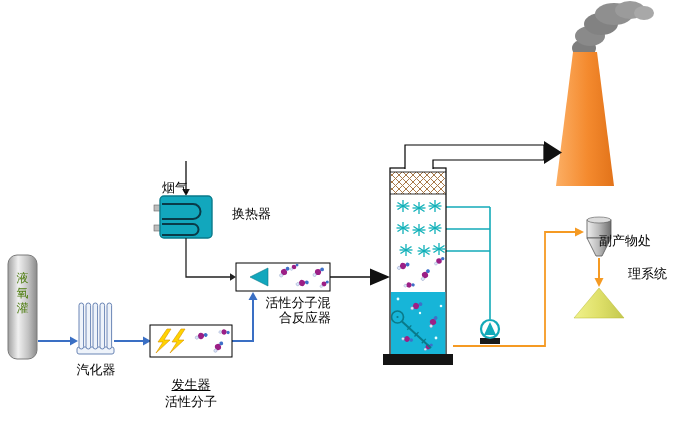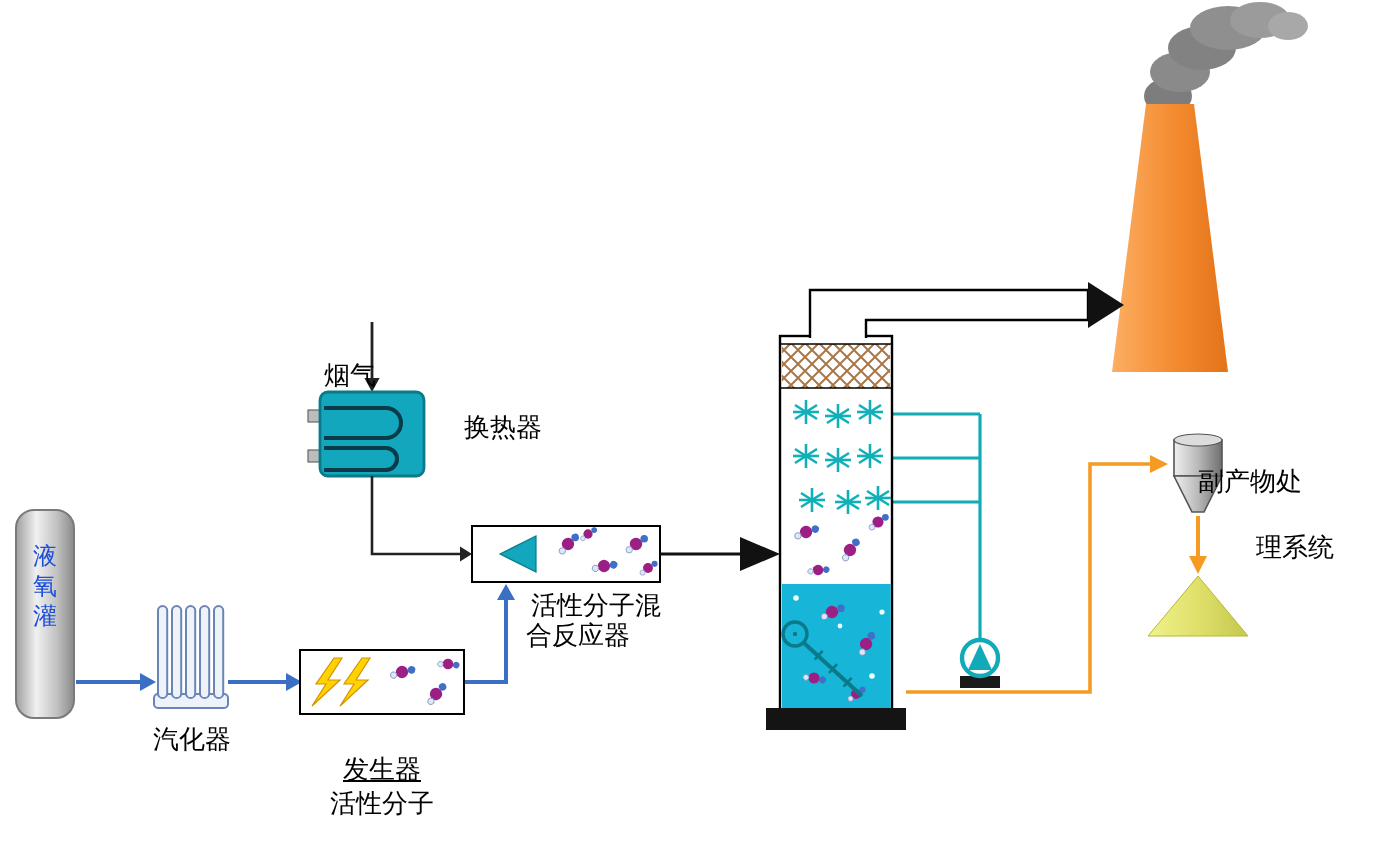--- a/index.html
+++ b/index.html
@@ -8,21 +8,21 @@
     font-family:"Liberation Sans","DejaVu Sans",sans-serif;
   }
   #flow-svg{position:absolute;left:0;top:0;}
   .lbl{
     position:absolute;color:#000;font-size:13px;line-height:15px;
     white-space:nowrap;font-weight:500;
   }
   .lbl.center{text-align:center;}
   .tank-label{
     width:15px;font-size:12px;line-height:15px;word-break:break-all;
-    white-space:normal;text-align:center;color:#1d4ed8;
+    white-space:normal;text-align:center;color:#4d7c0f;
   }
 </style>
 </head>
 <body>
 
 <div id="stage">
 
   <svg id="flow-svg" width="700" height="426" viewBox="0 0 700 426">
     <defs>
       <linearGradient id="tankGrad" x1="0" y1="0" x2="1" y2="0">
@@ -220,19 +220,19 @@
   <div class="lbl" style="left:232px;top:206px;">换热器</div>
 
   <div class="lbl tank-label" style="left:15px;top:271px;">液氧灌</div>
 
   <div class="lbl center" style="left:70px;top:362px;width:52px;">汽化器</div>
 
   <div class="lbl center" style="left:148px;top:362px;width:86px;margin-top:32px;">活性分子</div>
   <div class="lbl center" style="left:148px;top:377px;width:86px;text-decoration:underline;">发生器</div>
 
   <div class="lbl center" style="left:252px;top:295px;width:92px;">活性分子混</div>
-  <div class="lbl center" style="left:243px;top:310px;width:92px;">合反应器</div>
+  <div class="lbl center" style="left:259px;top:310px;width:92px;">合反应器</div>
 
 
   <div class="lbl" style="left:599px;top:233px;">副产物处</div>
   <div class="lbl" style="left:628px;top:266px;text-align:center;">理系统</div>
 
 </div>
 
 </body></html>

